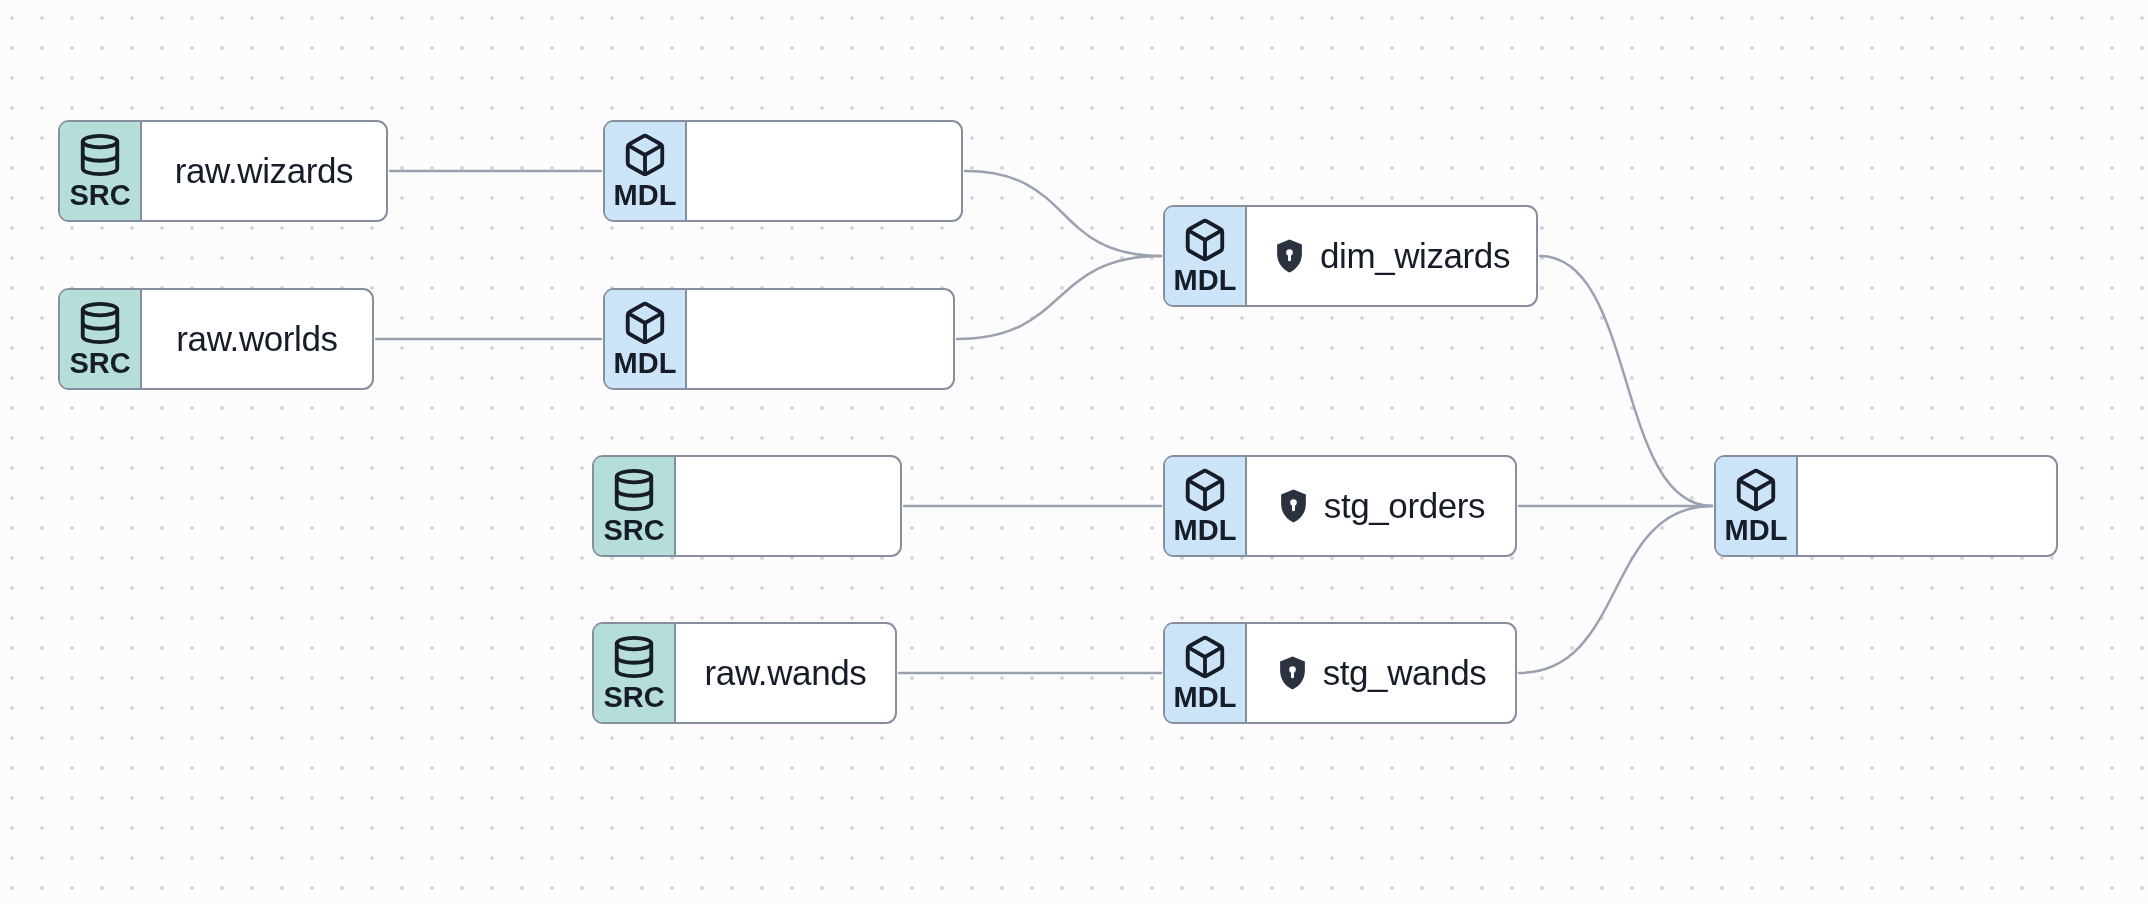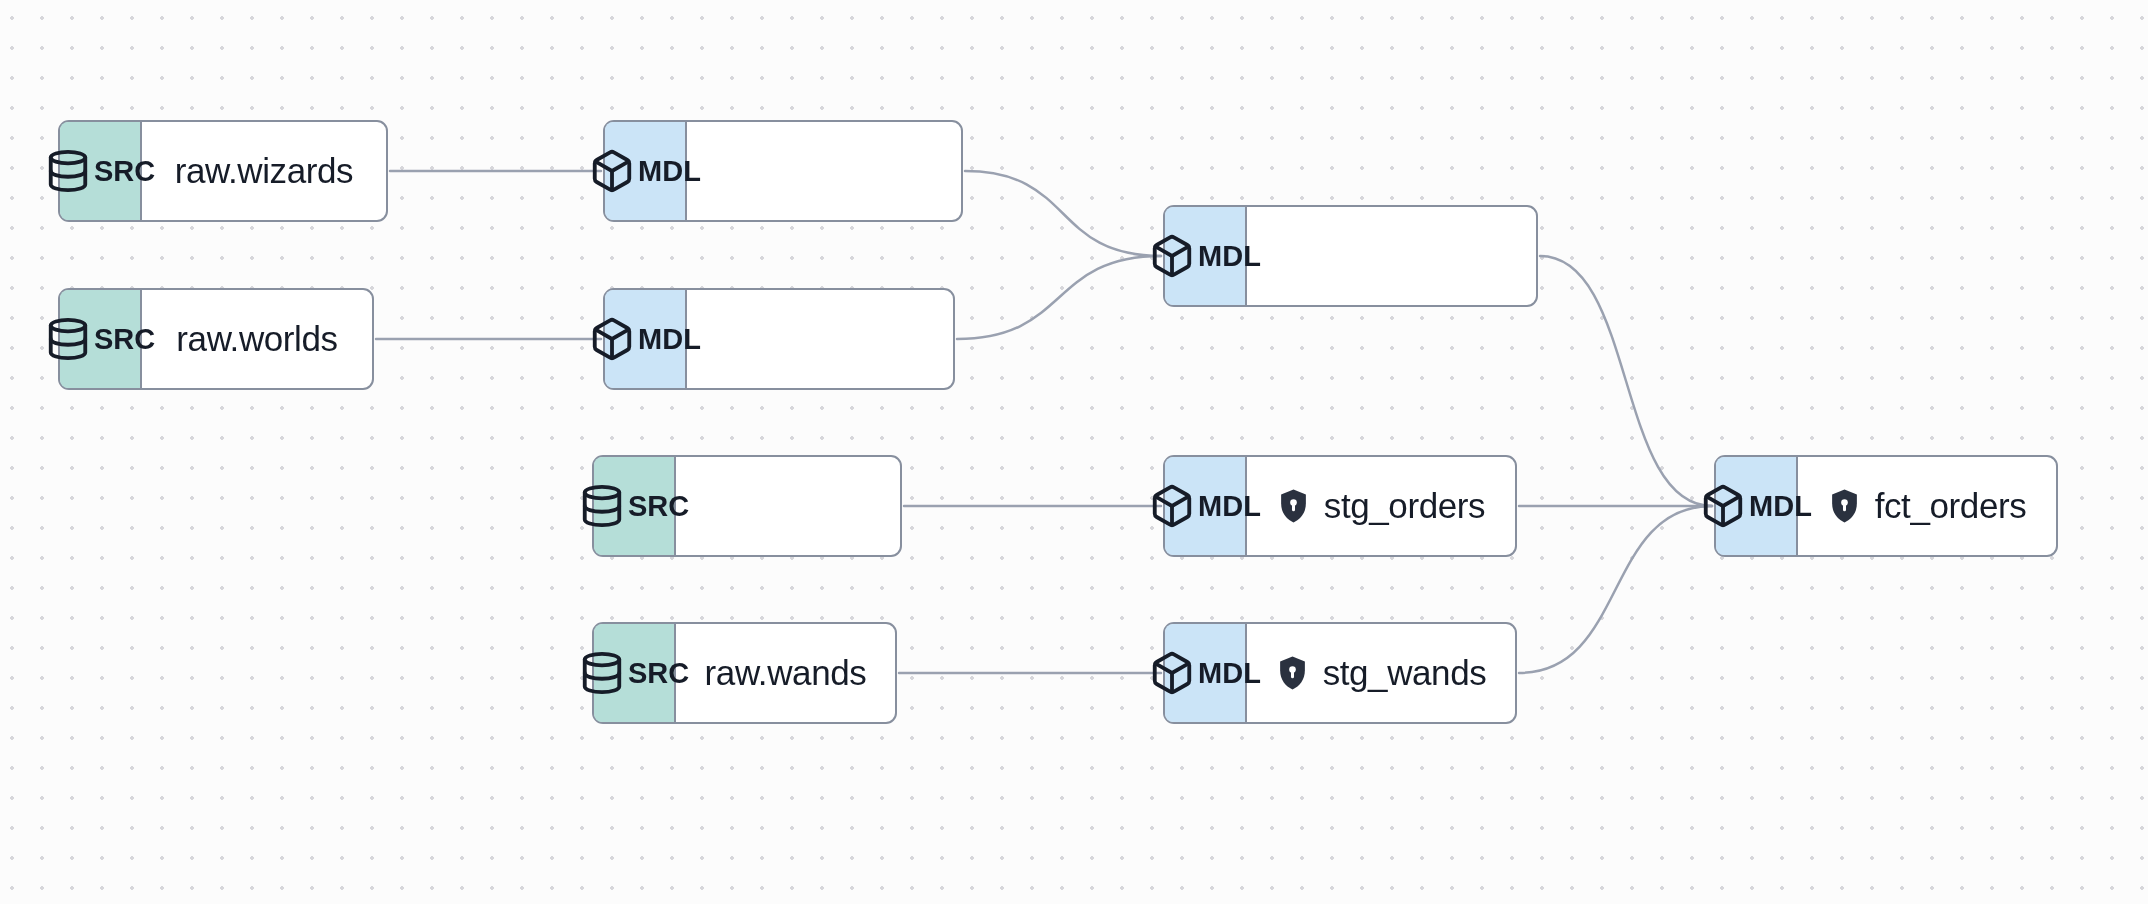--- a/index.html
+++ b/index.html
@@ -45,21 +45,21 @@
     box-sizing:border-box;
     background:#ffffff;
     border:2.5px solid var(--border);
     border-radius:11px;
     cursor:pointer;
   }
   .badge{
     flex:0 0 80px;
     width:80px;
     display:flex;
-    flex-direction:row;
+    flex-direction:column;
     align-items:center;
     justify-content:center;
     gap:3px;
     border-right:2.5px solid var(--border);
     border-radius:8px 0 0 8px;
   }
   .node.src .badge{background:var(--src-bg);}
   .node.mdl .badge{background:var(--mdl-bg);}
   .badge .icon svg{
     width:46px;height:46px;
@@ -176,78 +176,78 @@
 
       <span class="icon box">
         <svg viewBox="0 0 24 24">
           <path d="M21 8a2 2 0 0 0-1-1.73l-7-4a2 2 0 0 0-2 0l-7 4A2 2 0 0 0 3 8v8a2 2 0 0 0 1 1.73l7 4a2 2 0 0 0 2 0l7-4A2 2 0 0 0 21 16Z"></path>
           <path d="m3.3 7 8.7 5 8.7-5"></path>
           <path d="M12 22V12"></path>
         </svg>
       </span>
       <span class="type-label">MDL</span>
     </div>
-  </div>
-    <div class="node src" style="left: 592px; top: 455px; width: 310px; height: 102px;">
-    <div class="badge">
-      <span class="icon db">
-        <svg viewBox="0 0 24 24">
-          <ellipse cx="12" cy="5" rx="9" ry="3"></ellipse>
-          <path d="M3 5v14a9 3 0 0 0 18 0V5"></path>
-          <path d="M3 12a9 3 0 0 0 18 0"></path>
-        </svg>
-      </span>
-
-      <span class="type-label">SRC</span>
-    </div>
-  </div>
-    <div class="node mdl" style="left: 1163px; top: 455px; width: 354px; height: 102px;">
-    <div class="badge">
-
-      <span class="icon box">
-        <svg viewBox="0 0 24 24">
-          <path d="M21 8a2 2 0 0 0-1-1.73l-7-4a2 2 0 0 0-2 0l-7 4A2 2 0 0 0 3 8v8a2 2 0 0 0 1 1.73l7 4a2 2 0 0 0 2 0l7-4A2 2 0 0 0 21 16Z"></path>
-          <path d="m3.3 7 8.7 5 8.7-5"></path>
-          <path d="M12 22V12"></path>
-        </svg>
-      </span>
-      <span class="type-label">MDL</span>
-    </div>
     <div class="label-wrap">
       <span class="shield">
         <svg viewBox="0 0 24 26">
           <path fill="#2a313f" d="M12 1 L21 4.6 V11.2 C21 17.8 17.2 22.6 12 25 C6.8 22.6 3 17.8 3 11.2 V4.6 Z"></path>
           <circle cx="12" cy="10.4" r="2.4" fill="#ffffff"></circle>
           <rect x="10.9" y="11.6" width="2.2" height="5.2" rx="1.1" fill="#ffffff"></rect>
         </svg>
       </span>
-      <span class="node-label">stg_orders</span>
-    </div>
-  </div>
-    <div class="node mdl" style="left: 1714px; top: 455px; width: 344px; height: 102px;">
+      <span class="node-label">dim_wizards</span>
+    </div>
+  </div>
+    <div class="node src" style="left: 592px; top: 455px; width: 310px; height: 102px;">
+    <div class="badge">
+      <span class="icon db">
+        <svg viewBox="0 0 24 24">
+          <ellipse cx="12" cy="5" rx="9" ry="3"></ellipse>
+          <path d="M3 5v14a9 3 0 0 0 18 0V5"></path>
+          <path d="M3 12a9 3 0 0 0 18 0"></path>
+        </svg>
+      </span>
+
+      <span class="type-label">SRC</span>
+    </div>
+  </div>
+    <div class="node mdl" style="left: 1163px; top: 455px; width: 354px; height: 102px;">
     <div class="badge">
 
       <span class="icon box">
         <svg viewBox="0 0 24 24">
           <path d="M21 8a2 2 0 0 0-1-1.73l-7-4a2 2 0 0 0-2 0l-7 4A2 2 0 0 0 3 8v8a2 2 0 0 0 1 1.73l7 4a2 2 0 0 0 2 0l7-4A2 2 0 0 0 21 16Z"></path>
           <path d="m3.3 7 8.7 5 8.7-5"></path>
           <path d="M12 22V12"></path>
         </svg>
       </span>
       <span class="type-label">MDL</span>
     </div>
     <div class="label-wrap">
       <span class="shield">
         <svg viewBox="0 0 24 26">
           <path fill="#2a313f" d="M12 1 L21 4.6 V11.2 C21 17.8 17.2 22.6 12 25 C6.8 22.6 3 17.8 3 11.2 V4.6 Z"></path>
           <circle cx="12" cy="10.4" r="2.4" fill="#ffffff"></circle>
           <rect x="10.9" y="11.6" width="2.2" height="5.2" rx="1.1" fill="#ffffff"></rect>
         </svg>
       </span>
-      <span class="node-label">fct_orders</span>
+      <span class="node-label">stg_orders</span>
+    </div>
+  </div>
+    <div class="node mdl" style="left: 1714px; top: 455px; width: 344px; height: 102px;">
+    <div class="badge">
+
+      <span class="icon box">
+        <svg viewBox="0 0 24 24">
+          <path d="M21 8a2 2 0 0 0-1-1.73l-7-4a2 2 0 0 0-2 0l-7 4A2 2 0 0 0 3 8v8a2 2 0 0 0 1 1.73l7 4a2 2 0 0 0 2 0l7-4A2 2 0 0 0 21 16Z"></path>
+          <path d="m3.3 7 8.7 5 8.7-5"></path>
+          <path d="M12 22V12"></path>
+        </svg>
+      </span>
+      <span class="type-label">MDL</span>
     </div>
   </div>
     <div class="node src" style="left: 592px; top: 622px; width: 305px; height: 102px;">
     <div class="badge">
       <span class="icon db">
         <svg viewBox="0 0 24 24">
           <ellipse cx="12" cy="5" rx="9" ry="3"></ellipse>
           <path d="M3 5v14a9 3 0 0 0 18 0V5"></path>
           <path d="M3 12a9 3 0 0 0 18 0"></path>
         </svg>

